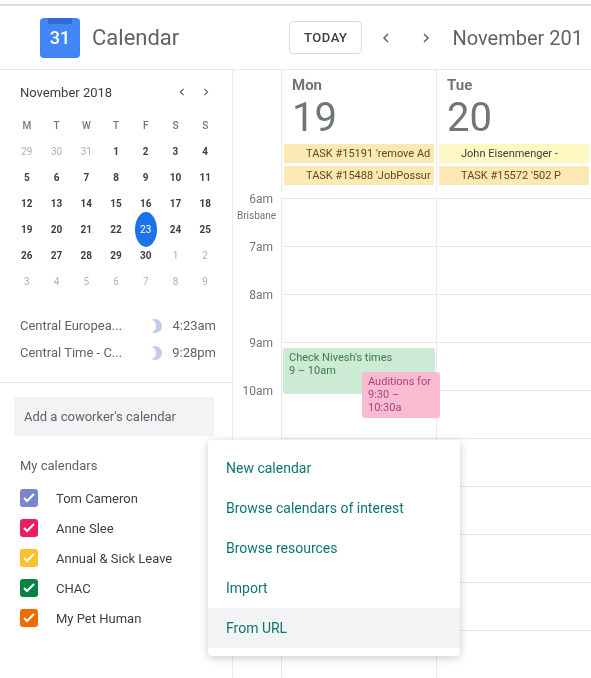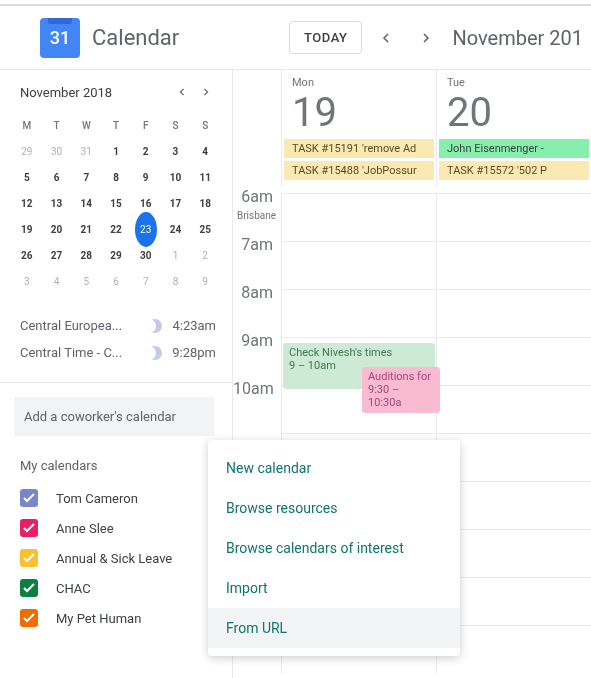--- a/index.html
+++ b/index.html
@@ -36,31 +36,31 @@
 .clock-time{color:#5f6368}
 .add-coworker{margin:14px 10px 18px 14px;padding:12px 10px;background:#f1f3f4;font-size:13px;color:#5f6368;width:200px}
 .section-title{font-size:13px;color:#5f6368;padding:4px 20px 10px 20px}
 .cal-list{padding:0 10px}
 .cal-item{display:flex;align-items:center;padding:6px 10px;font-size:13px;color:#3c4043}
 .chk{width:18px;height:18px;border-radius:3px;margin-right:18px;display:flex;align-items:center;justify-content:center}
 .chk svg{width:12px;height:10px}
 .week{flex:1;position:relative}
 .day-headers{display:flex;padding-left:48px}
 .day-col{width:155px;border-left:1px solid #e8eaed;padding:6px 0 0 10px}
-.dow{font-size:11px;color:#70757a;font-weight:400}
+.dow{font-size:15px;color:#70757a;font-weight:700}
 .dnum{font-size:40px;color:#70757a;font-weight:400;line-height:48px}
 .allday{display:flex;padding-left:48px}
 .allday-col{width:155px;border-left:1px solid #e8eaed;padding:2px 2px 4px 2px}
-.allday-ev{font-size:11px;color:#5d4a1f;padding:3px 8px;border-radius:0;margin-bottom:3px;white-space:nowrap;overflow:hidden}
+.allday-ev{font-size:11px;color:#5d4a1f;padding:3px 22px;border-radius:0;margin-bottom:3px;white-space:nowrap;overflow:hidden}
 .ev-orange{background:#fce8b2}
-.ev-blue{background:#86efac;color:#3c4043}
+.ev-blue{background:#fef9c3;color:#3c4043}
 .tz-label{position:absolute;left:4px;top:140px;font-size:10px;color:#70757a}
 .grid{position:relative;margin-top:6px}
 .hour-row{display:flex;height:48px;position:relative}
-.hour-label{width:48px;font-size:16px;color:#70757a;text-align:right;padding-right:8px;position:relative;top:-6px}
+.hour-label{width:48px;font-size:12px;color:#70757a;text-align:right;padding-right:8px;position:relative;top:-6px}
 .hour-cell{width:155px;border-left:1px solid #e8eaed;border-top:1px solid #e8eaed}
 .timed-ev{position:absolute;font-size:11px;padding:3px 6px;border-radius:3px;overflow:hidden}
 .ev-green{background:#ccead4;color:#3c7a4e}
 .ev-pink{background:#f8bbd0;color:#a9457c}
 .menu{position:absolute;left:208px;top:440px;width:252px;background:#fff;border-radius:4px;box-shadow:0 2px 10px rgba(0,0,0,0.2);padding:8px 0;z-index:100}
 .menu-item{padding:12px 18px;font-size:14px;color:#0f766e;cursor:pointer}
 .menu-item.hover{background:#f1f3f4}
 </style>
 </head>
 <body>
@@ -392,17 +392,17 @@
         <div class="timed-ev ev-pink" style="left: 129px; top: 174px; width: 78px; height: 46px;">
           <div>Auditions for</div>
           <div>9:30 – 10:30a</div>
         </div>
       </div>
   </div>
 </div>
 
 <div class="menu" id="menu">
     <div class="menu-item">New calendar</div>
+    <div class="menu-item">Browse calendars of interest</div>
     <div class="menu-item">Browse resources</div>
-    <div class="menu-item">Browse calendars of interest</div>
     <div class="menu-item">Import</div>
     <div class="menu-item hover">From URL</div>
   </div>
 
 </body></html>

